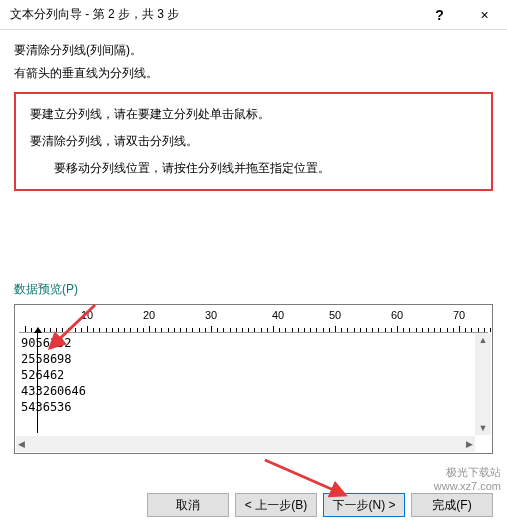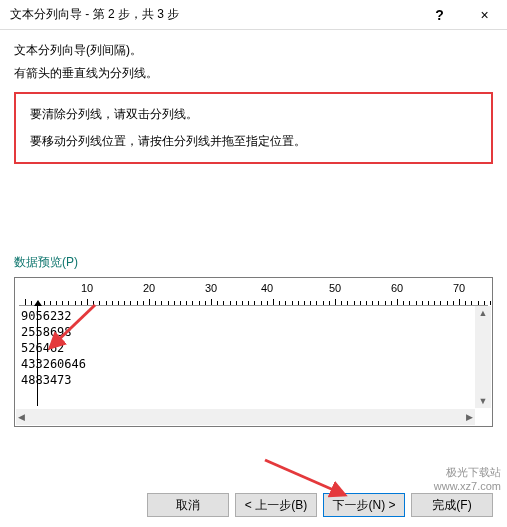--- a/index.html
+++ b/index.html
@@ -46,21 +46,21 @@
     margin-bottom: 6px;
     color: #000;
   }
   .instruction-box {
     border: 2px solid #e4393c;
     padding: 12px 14px;
     margin-top: 10px;
     margin-bottom: 14px;
   }
   .instruction-box .row { margin-bottom: 10px; color: #000; }
-  .instruction-box .row:last-child { margin-bottom: 0; }
+  .instruction-box .row:last-child { margin-bottom: 0; margin-left: 24px; }
   .preview-label {
     margin-top: 90px;
     margin-bottom: 6px;
     color: #0f766e;
   }
   .preview-box {
     border: 1px solid #7a7a7a;
     height: 150px;
     position: relative;
     background: #fff;
@@ -182,24 +182,25 @@
 
 <div class="titlebar">
   <span class="titlebar-text">文本分列向导 - 第 2 步，共 3 步</span>
   <div class="titlebar-buttons">
     <div class="titlebar-btn help">?</div>
     <div class="titlebar-btn">×</div>
   </div>
 </div>
 
 <div class="content">
-  <div class="instruction-line">文本分列向导(列间隔)。</div>
+  <div class="instruction-line">要清除分列线(列间隔)。</div>
   <div class="instruction-line">有箭头的垂直线为分列线。</div>
 
   <div class="instruction-box">
+    <div class="row">要建立分列线，请在要建立分列处单击鼠标。</div>
     <div class="row">要清除分列线，请双击分列线。</div>
     <div class="row">要移动分列线位置，请按住分列线并拖至指定位置。</div>
   </div>
 
   <div class="preview-label">数据预览(P)</div>
 
   <div class="preview-box">
     <div class="ruler" id="ruler">
         <div class="tick-mark major" style="left: 6px;"></div>
         <div class="tick-mark" style="left: 12.2px;"></div>
@@ -273,31 +274,31 @@
         <div class="tick-mark" style="left: 433.8px;"></div>
         <div class="tick-mark major" style="left: 440px;"></div>
         <div class="tick-mark" style="left: 446.2px;"></div>
         <div class="tick-mark" style="left: 452.4px;"></div>
         <div class="tick-mark" style="left: 458.6px;"></div>
         <div class="tick-mark" style="left: 464.8px;"></div>
         <div class="tick-mark" style="left: 471px;"></div>
         <div class="tick-num" style="left: 68px;">10</div>
         <div class="tick-num" style="left: 130px;">20</div>
         <div class="tick-num" style="left: 192px;">30</div>
-        <div class="tick-num" style="left: 248px;">40</div>
+        <div class="tick-num" style="left: 259px;">40</div>
         <div class="tick-num" style="left: 316px;">50</div>
         <div class="tick-num" style="left: 378px;">60</div>
         <div class="tick-num" style="left: 440px;">70</div>
       </div>
     <div class="preview-data" id="preview-data">
         <div class="data-row">9056232</div>
         <div class="data-row">2558698</div>
         <div class="data-row">526462</div>
         <div class="data-row">433260646</div>
-        <div class="data-row">4883473</div>
+        <div class="data-row">5436536</div>
       </div>
     <div class="col-line" id="col-line" style="left: 22.4px;"></div>
     <div class="vscroll">
       <span class="scroll-arrow">▲</span>
       <span class="scroll-arrow">▼</span>
     </div>
     <div class="hscroll">
       <span class="scroll-arrow">◀</span>
       <span class="scroll-arrow">▶</span>
     </div>

